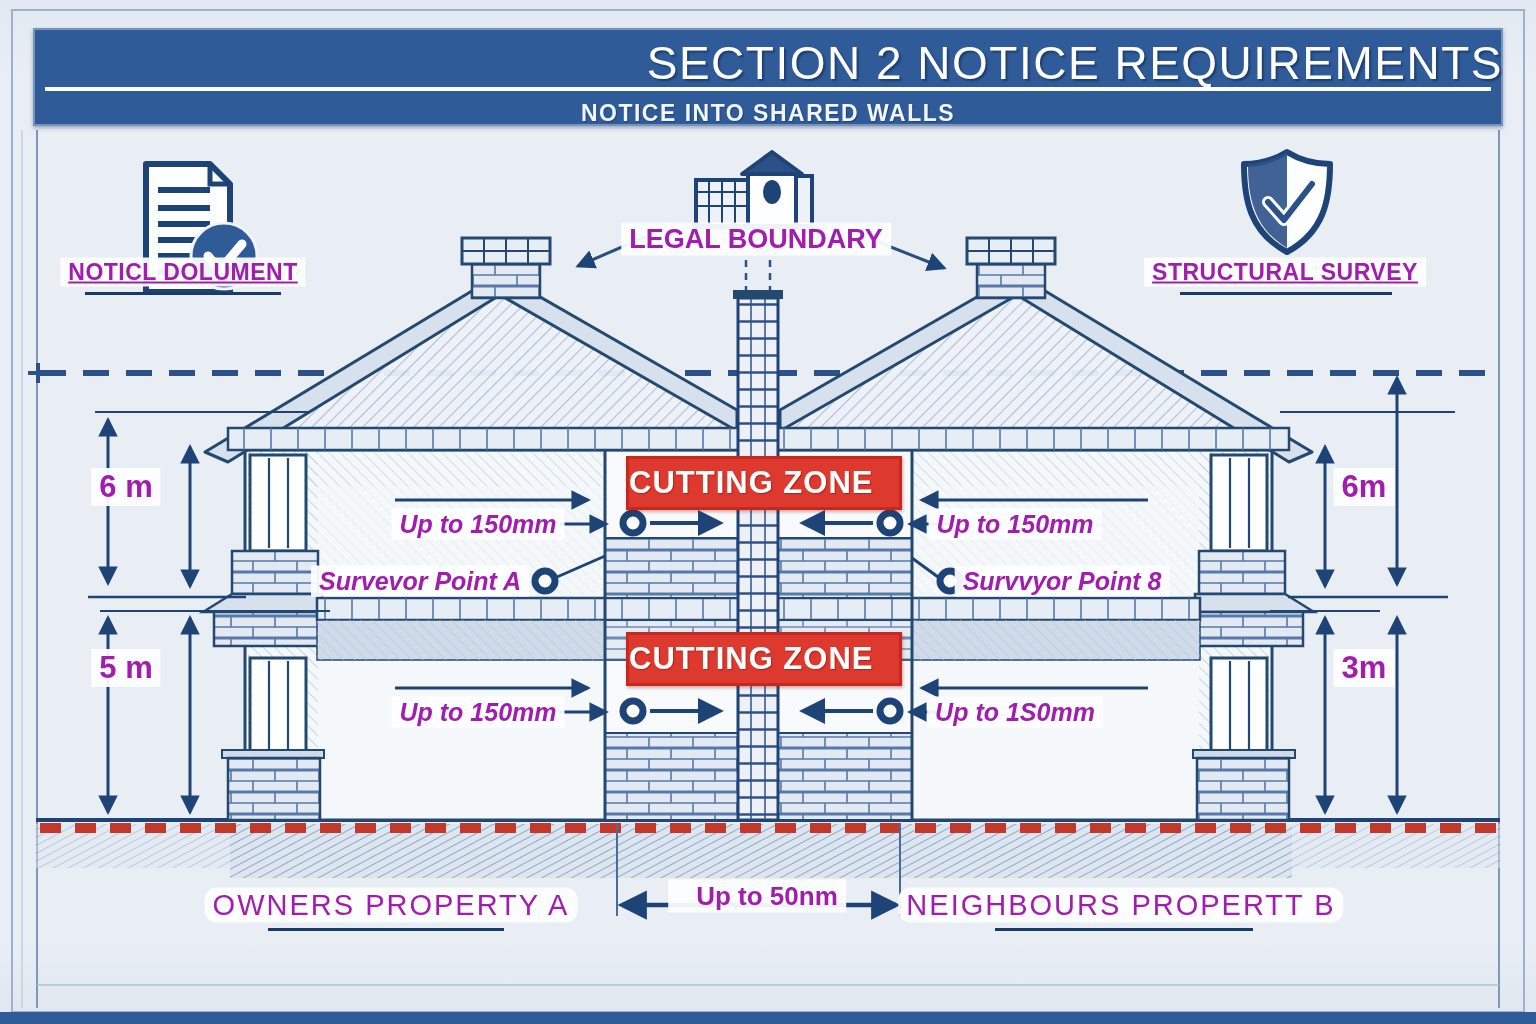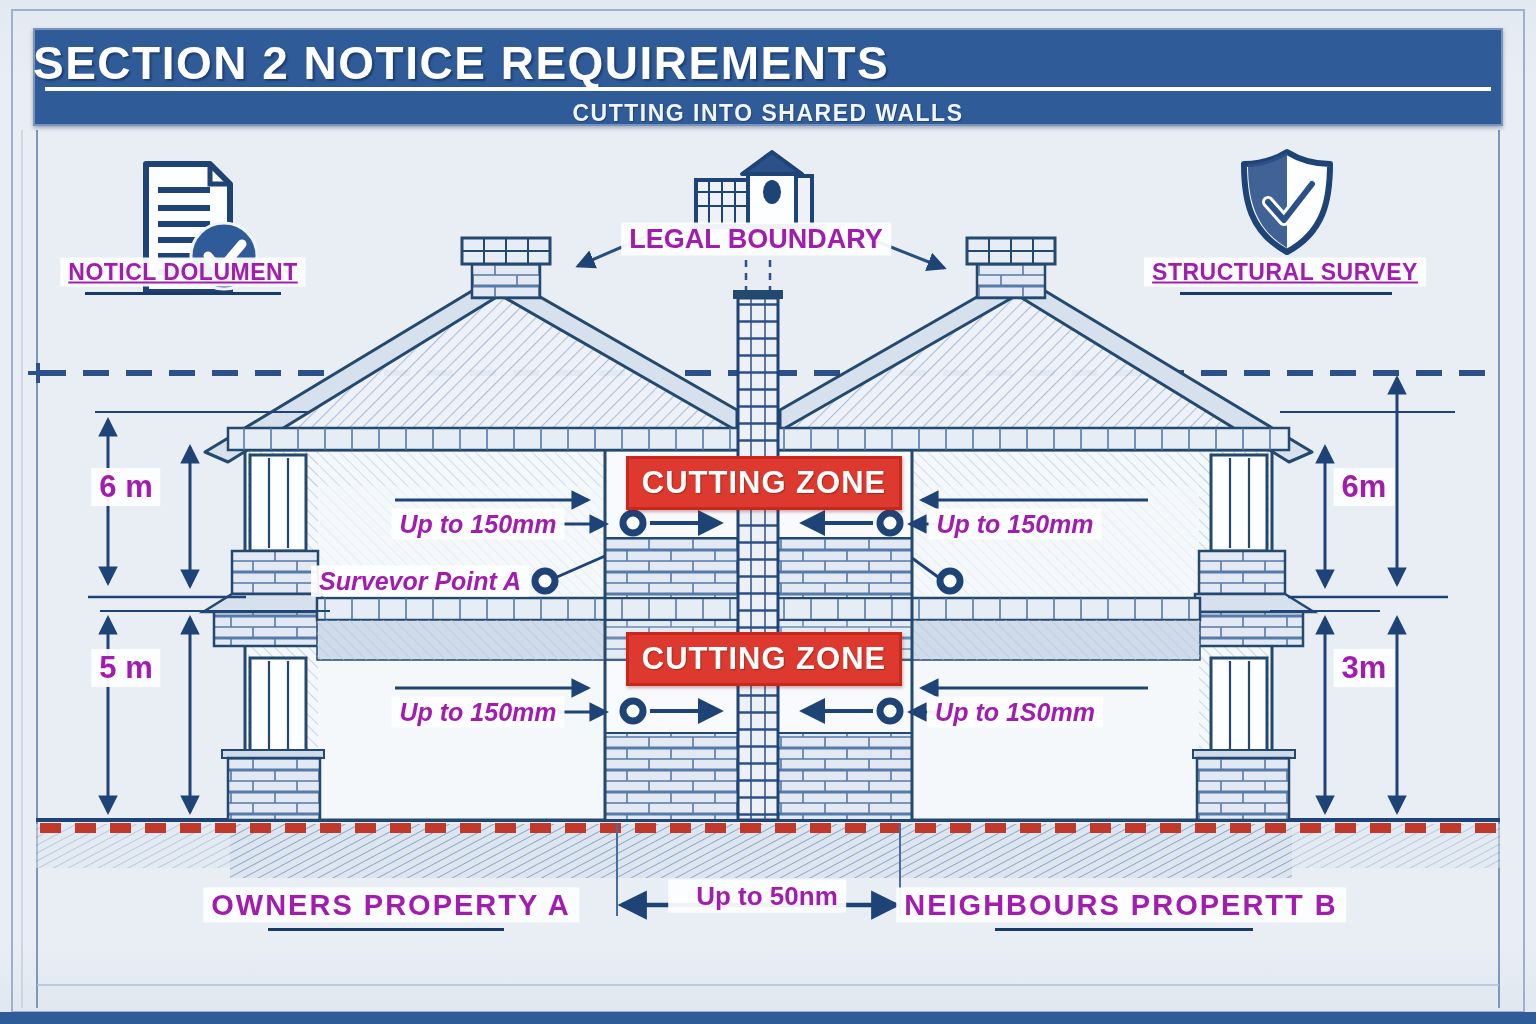--- a/index.html
+++ b/index.html
@@ -4,36 +4,36 @@
 <style>
   html,body{margin:0;padding:0;background:#cdd6e4;}
   .stage{position:relative;width:1536px;height:1024px;overflow:hidden;
          background:linear-gradient(180deg,#e3e9f1 0%,#e9eef5 8%,#e9eef5 92%,#dfe6ef 100%);
          font-family:"Liberation Sans", sans-serif;}
   .abs{position:absolute;}
   svg{display:block;}
   
   .banner{left:33px;top:28px;width:1470px;height:98px;background:#2f5c99;
           box-shadow:inset 0 0 0 2px rgba(255,255,255,.35), 0 2px 4px rgba(20,40,80,.35);}
-  .banner .title{position:absolute;left:0;right:0;top:8px;text-align:left;color:#fff;
-          font-size:46px;font-weight:700;letter-spacing:1.5px;text-shadow:2px 2px 2px rgba(10,25,60,.45);}
+  .banner .title{position:absolute;left:0;right:0;top:8px;text-align:right;color:#fff;
+          font-size:46px;font-weight:400;letter-spacing:1.5px;text-shadow:2px 2px 2px rgba(10,25,60,.45);}
   .banner .rule{position:absolute;left:12px;right:12px;top:59px;height:4px;background:#fff;}
   .banner .subtitle{position:absolute;left:0;right:0;top:72px;text-align:center;color:#f2f6fb;
           font-size:23px;font-weight:800;letter-spacing:1.5px;text-shadow:1px 1px 1px rgba(10,25,60,.4);}
   
   .chip{position:absolute;transform:translate(-50%,-50%);white-space:nowrap;color:#a21caf;
         background:rgba(253,254,255,.94);padding:1px 8px;font-weight:bold;}
   .badge-label{font-size:23px;font-weight:800;letter-spacing:.5px;text-decoration:underline;}
   .underline{position:absolute;height:3px;background:#1a3a68;}
   .dim{font-size:31px;}
   .ann{font-size:25px;font-style:italic;}
-  .footer-label{font-size:29px;font-weight:700;letter-spacing:2px;}
+  .footer-label{font-size:29px;font-weight:400;letter-spacing:2px;border-radius:12px;}
   .gap-label{font-size:26px;padding-left:28px;}
   .zone{position:absolute;background:#dd392e;border:3px solid #c7271d;box-shadow:1px 2px 3px rgba(120,30,20,.35);
-        display:flex;align-items:center;justify-content:center;color:#fff;font-weight:800;
+        display:flex;align-items:center;color:#fff;font-weight:800;
         font-size:31px;letter-spacing:1px;text-shadow:1px 1px 1px rgba(120,20,10,.5);}
   .bottom-bar{left:0;top:1012px;width:1536px;height:12px;background:#2f5c99;}
   .boundary-label{font-size:27px;font-weight:800;}
 </style>
 </head>
 <body>
 
 <div class="stage">
 
   <svg class="abs" style="left:0;top:0" width="1536" height="1024" viewBox="0 0 1536 1024">
@@ -237,21 +237,21 @@
     <g stroke="#1e4377">
       <line x1="617" y1="824" x2="617" y2="916" stroke="#476c9e" stroke-width="2"></line>
       <line x1="900" y1="824" x2="900" y2="916" stroke="#476c9e" stroke-width="2"></line>
       <line x1="622" y1="905" x2="896" y2="905" stroke-width="4.5" marker-start="url(#ah)" marker-end="url(#ah)"></line>
     </g>
   </svg>
 
   <div class="abs banner">
     <div class="title">SECTION 2 NOTICE REQUIREMENTS</div>
     <div class="rule"></div>
-    <div class="subtitle">CUTTING INTO SHARED WALLS</div>
+    <div class="subtitle">NOTICE INTO SHARED WALLS</div>
   </div>
 
   <div class="abs" style="left:138px;top:160px;width:120px;height:142px">
     <svg width="120" height="142" viewBox="0 0 120 142">
       <path d="M8 4 H72 L92 24 V132 H8 Z" fill="#fdfeff" stroke="#1e4377" stroke-width="6" stroke-linejoin="round"></path>
       <path d="M72 4 L72 24 H92" fill="none" stroke="#1e4377" stroke-width="5"></path>
       <path d="M20 30h52 M20 48h52 M20 64h52 M20 80h52 M20 96h40 M20 112h40" stroke="#1e4377" stroke-width="6"></path>
       <circle cx="86" cy="96" r="33" fill="#2f5c99" stroke="#f1f5fa" stroke-width="3"></circle>
       <path d="M70 96 L82 110 L104 84" fill="none" stroke="#fff" stroke-width="9" stroke-linecap="round" stroke-linejoin="round"></path>
     </svg>
@@ -288,20 +288,21 @@
   </div>
   <div class="zone" style="left:626px;top:632px;width:270px;height:48px">
     <span>CUTTING ZONE</span>
   </div>
 
   <div class="chip ann" style="left:478px;top:524px">Up to 150mm</div>
   <div class="chip ann" style="left:1015px;top:524px">Up to 150mm</div>
   <div class="chip ann" style="left:478px;top:712px">Up to 150mm</div>
   <div class="chip ann" style="left:1015px;top:712px">Up to 1S0mm</div>
   <div class="chip ann" style="left:420px;top:581px">Survevor Point A</div>
+  <div class="chip ann" style="left:1062px;top:581px">Survvyor Point 8</div>
 
   <div class="chip dim" style="left:126px;top:487px">6 m</div>
   <div class="chip dim" style="left:126px;top:668px">5 m</div>
   <div class="chip dim" style="left:1364px;top:487px">6m</div>
   <div class="chip dim" style="left:1364px;top:668px">3m</div>
 
   <div class="chip footer-label" style="left:391px;top:905px">OWNERS PROPERTY A</div>
   <div class="underline" style="left:268px;top:928px;width:236px"></div>
   <div class="chip gap-label" style="left:757px;top:896px">Up to 50nm</div>
   <div class="chip footer-label" style="left:1121px;top:905px">NEIGHBOURS PROPERTT B</div>

